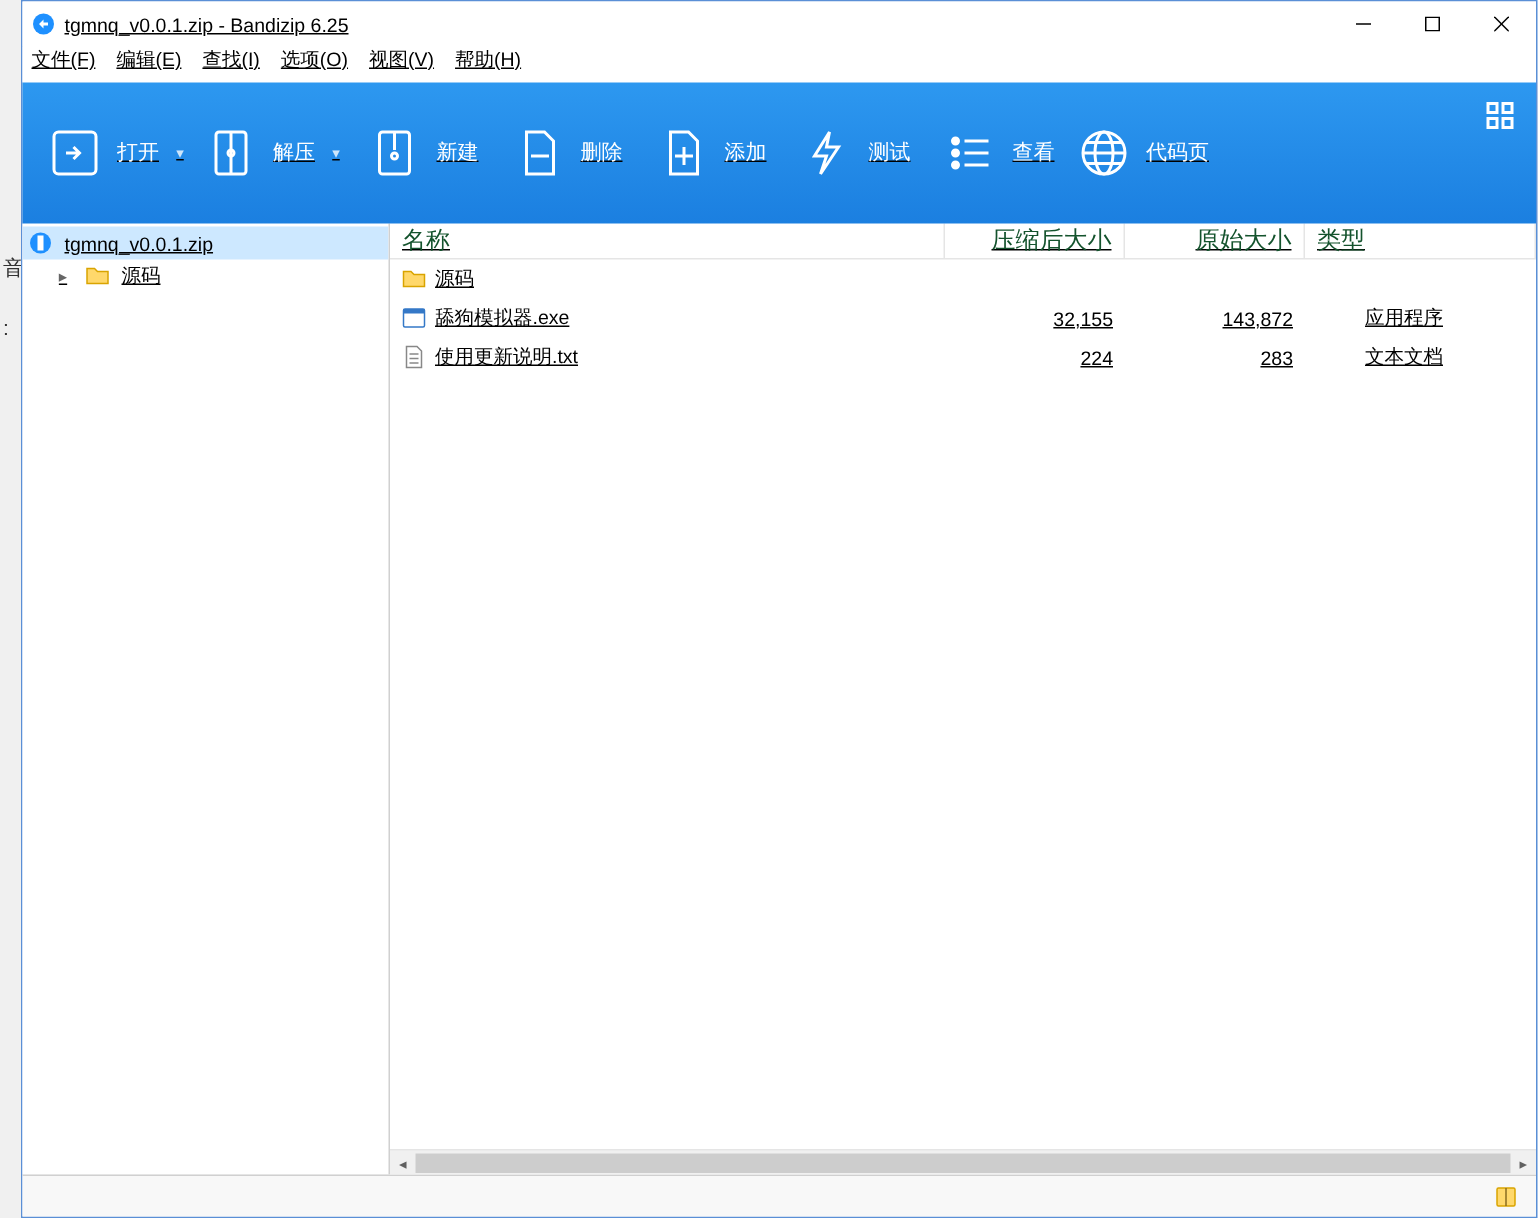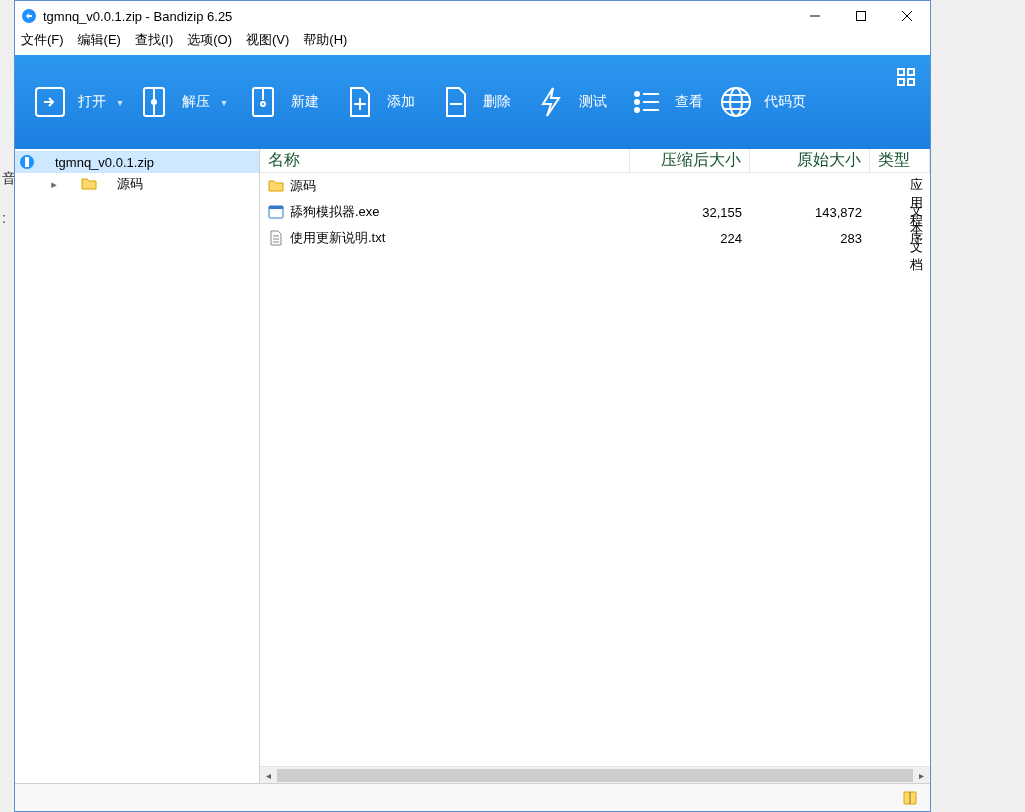--- a/index.html
+++ b/index.html
@@ -9,26 +9,27 @@
     background: #f0f0f0;
     width: 1025px;
     height: 812px;
     overflow: hidden;
     color: #000;
   }
   .window {
     position: absolute;
     left: 14px;
     top: 0;
-    width: 917px;
+    width: 1011px;
     height: 812px;
     background: #fff;
     border: 1px solid #5a8fd6;
     display: flex;
     flex-direction: column;
+    text-decoration: underline;
   }
   
   .bg-hint { position:absolute; left:2px; color:#333; font-size:14px; }
 
   .titlebar {
     height: 30px;
     display: flex;
     align-items: center;
     background: #fff;
     padding-left: 6px;
@@ -95,21 +96,21 @@
     border-right:1px solid #d0d0d0;
     padding-top:2px;
     overflow:auto;
     background:#fff;
   }
   .tree-row {
     height:22px;
     display:flex;
     align-items:center;
     padding-left:4px;
-    gap:20px;
+    gap:8px;
     font-size:13px;
   }
   .tree-row.selected { background:#cde8ff; }
   .tree-row .spacer { display:inline-block; }
   .tree-row .chev { width:14px; color:#666; font-size:11px; text-align:center; }
   .tree-row .ficon { width:16px; height:16px; display:inline-flex; align-items:center; justify-content:center; }
 
   .list {
     flex:1;
     display:flex;
@@ -256,35 +257,35 @@
             <circle cx="20" cy="22" r="2"></circle>
           </svg>
       </span>
       <span>新建</span>
     </div>
 
     <div class="tool-btn">
       <span class="ico">
         <svg width="40" height="40" viewBox="0 0 40 40">
             <path d="M12 6 L24 6 L30 12 L30 34 L12 34 Z"></path>
+            <line x1="15" y1="22" x2="27" y2="22"></line>
+          </svg>
+      </span>
+      <span>删除</span>
+    </div>
+
+    <div class="tool-btn">
+      <span class="ico">
+        <svg width="40" height="40" viewBox="0 0 40 40">
+            <path d="M12 6 L24 6 L30 12 L30 34 L12 34 Z"></path>
             <line x1="21" y1="16" x2="21" y2="28"></line>
             <line x1="15" y1="22" x2="27" y2="22"></line>
           </svg>
       </span>
       <span>添加</span>
-    </div>
-
-    <div class="tool-btn">
-      <span class="ico">
-        <svg width="40" height="40" viewBox="0 0 40 40">
-            <path d="M12 6 L24 6 L30 12 L30 34 L12 34 Z"></path>
-            <line x1="15" y1="22" x2="27" y2="22"></line>
-          </svg>
-      </span>
-      <span>删除</span>
     </div>
 
     <div class="tool-btn">
       <span class="ico">
         <svg width="40" height="40" viewBox="0 0 40 40">
             <path d="M22 6 L12 22 L20 22 L16 34 L28 16 L20 16 Z"></path>
           </svg>
       </span>
       <span>测试</span>
     </div>

